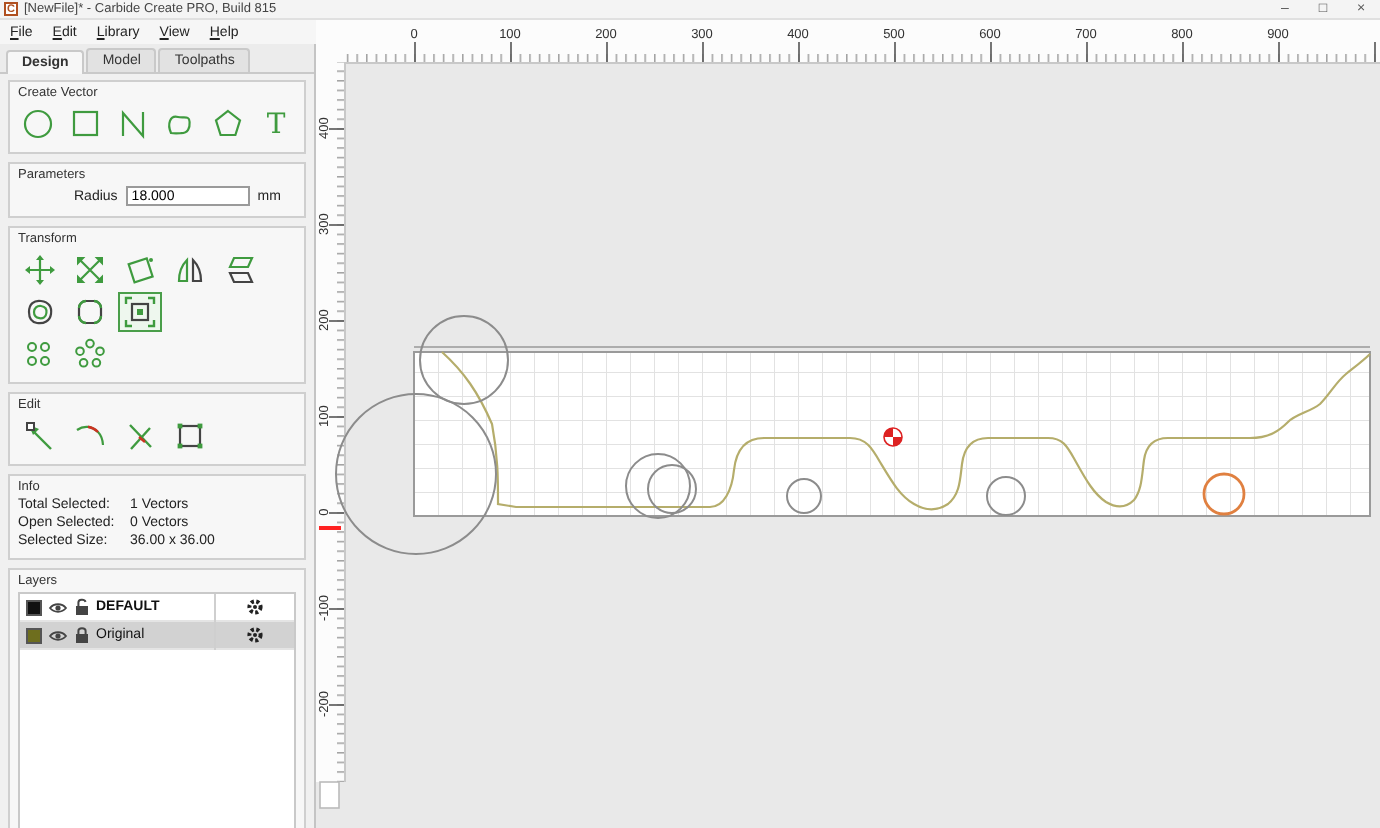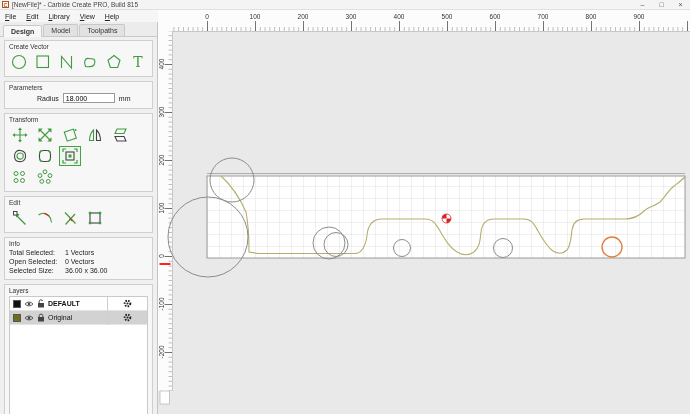--- a/index.html
+++ b/index.html
@@ -32,21 +32,21 @@
 
   .group { margin:3px 4px 4px; border:1px solid #cfcfcf; background:#f7f7f7; padding:2px 4px 3px; }
   .group-title { font-size:6.5px; color:#333; margin-bottom:2px; }
 
   .toolrow { display:flex; align-items:center; gap:3px; margin:1px 0; }
   .toolbtn { width:22px; height:20px; display:flex; align-items:center; justify-content:center; border:1px solid transparent; }
   .toolbtn.selected { border:1px solid #4a9e4a; background:#eef7ee; }
   .toolbtn svg { display:block; }
 
   .param-row { display:flex; align-items:center; font-size:7px; color:#222; margin:2px 0 2px 28px; }
-  .param-row input { width:52px; height:10px; font-size:7px; border:1px solid #9a9a9a; background:#fff;
+  .param-row input { width:62px; height:10px; font-size:7px; border:1px solid #9a9a9a; background:#fff;
                      margin:0 4px; padding:0 2px; font-family:"Liberation Sans",sans-serif; }
 
   .info-row { display:flex; font-size:7px; color:#222; margin:2px 0; }
   .info-label { width:56px; }
 
   .layer-list { background:#fff; border:1px solid #c9c9c9; height:130px; margin-top:2px; overflow:hidden; }
   .layer-row { display:flex; align-items:center; height:14px; border-bottom:1px solid #e4e4e4; padding-left:3px; }
   .layer-row.selected { background:#d2d2d2; }
   .swatch { width:8px; height:8px; border:1px solid #555; margin-right:3px; }
   .layer-ico { margin-right:3px; display:flex; align-items:center; }

